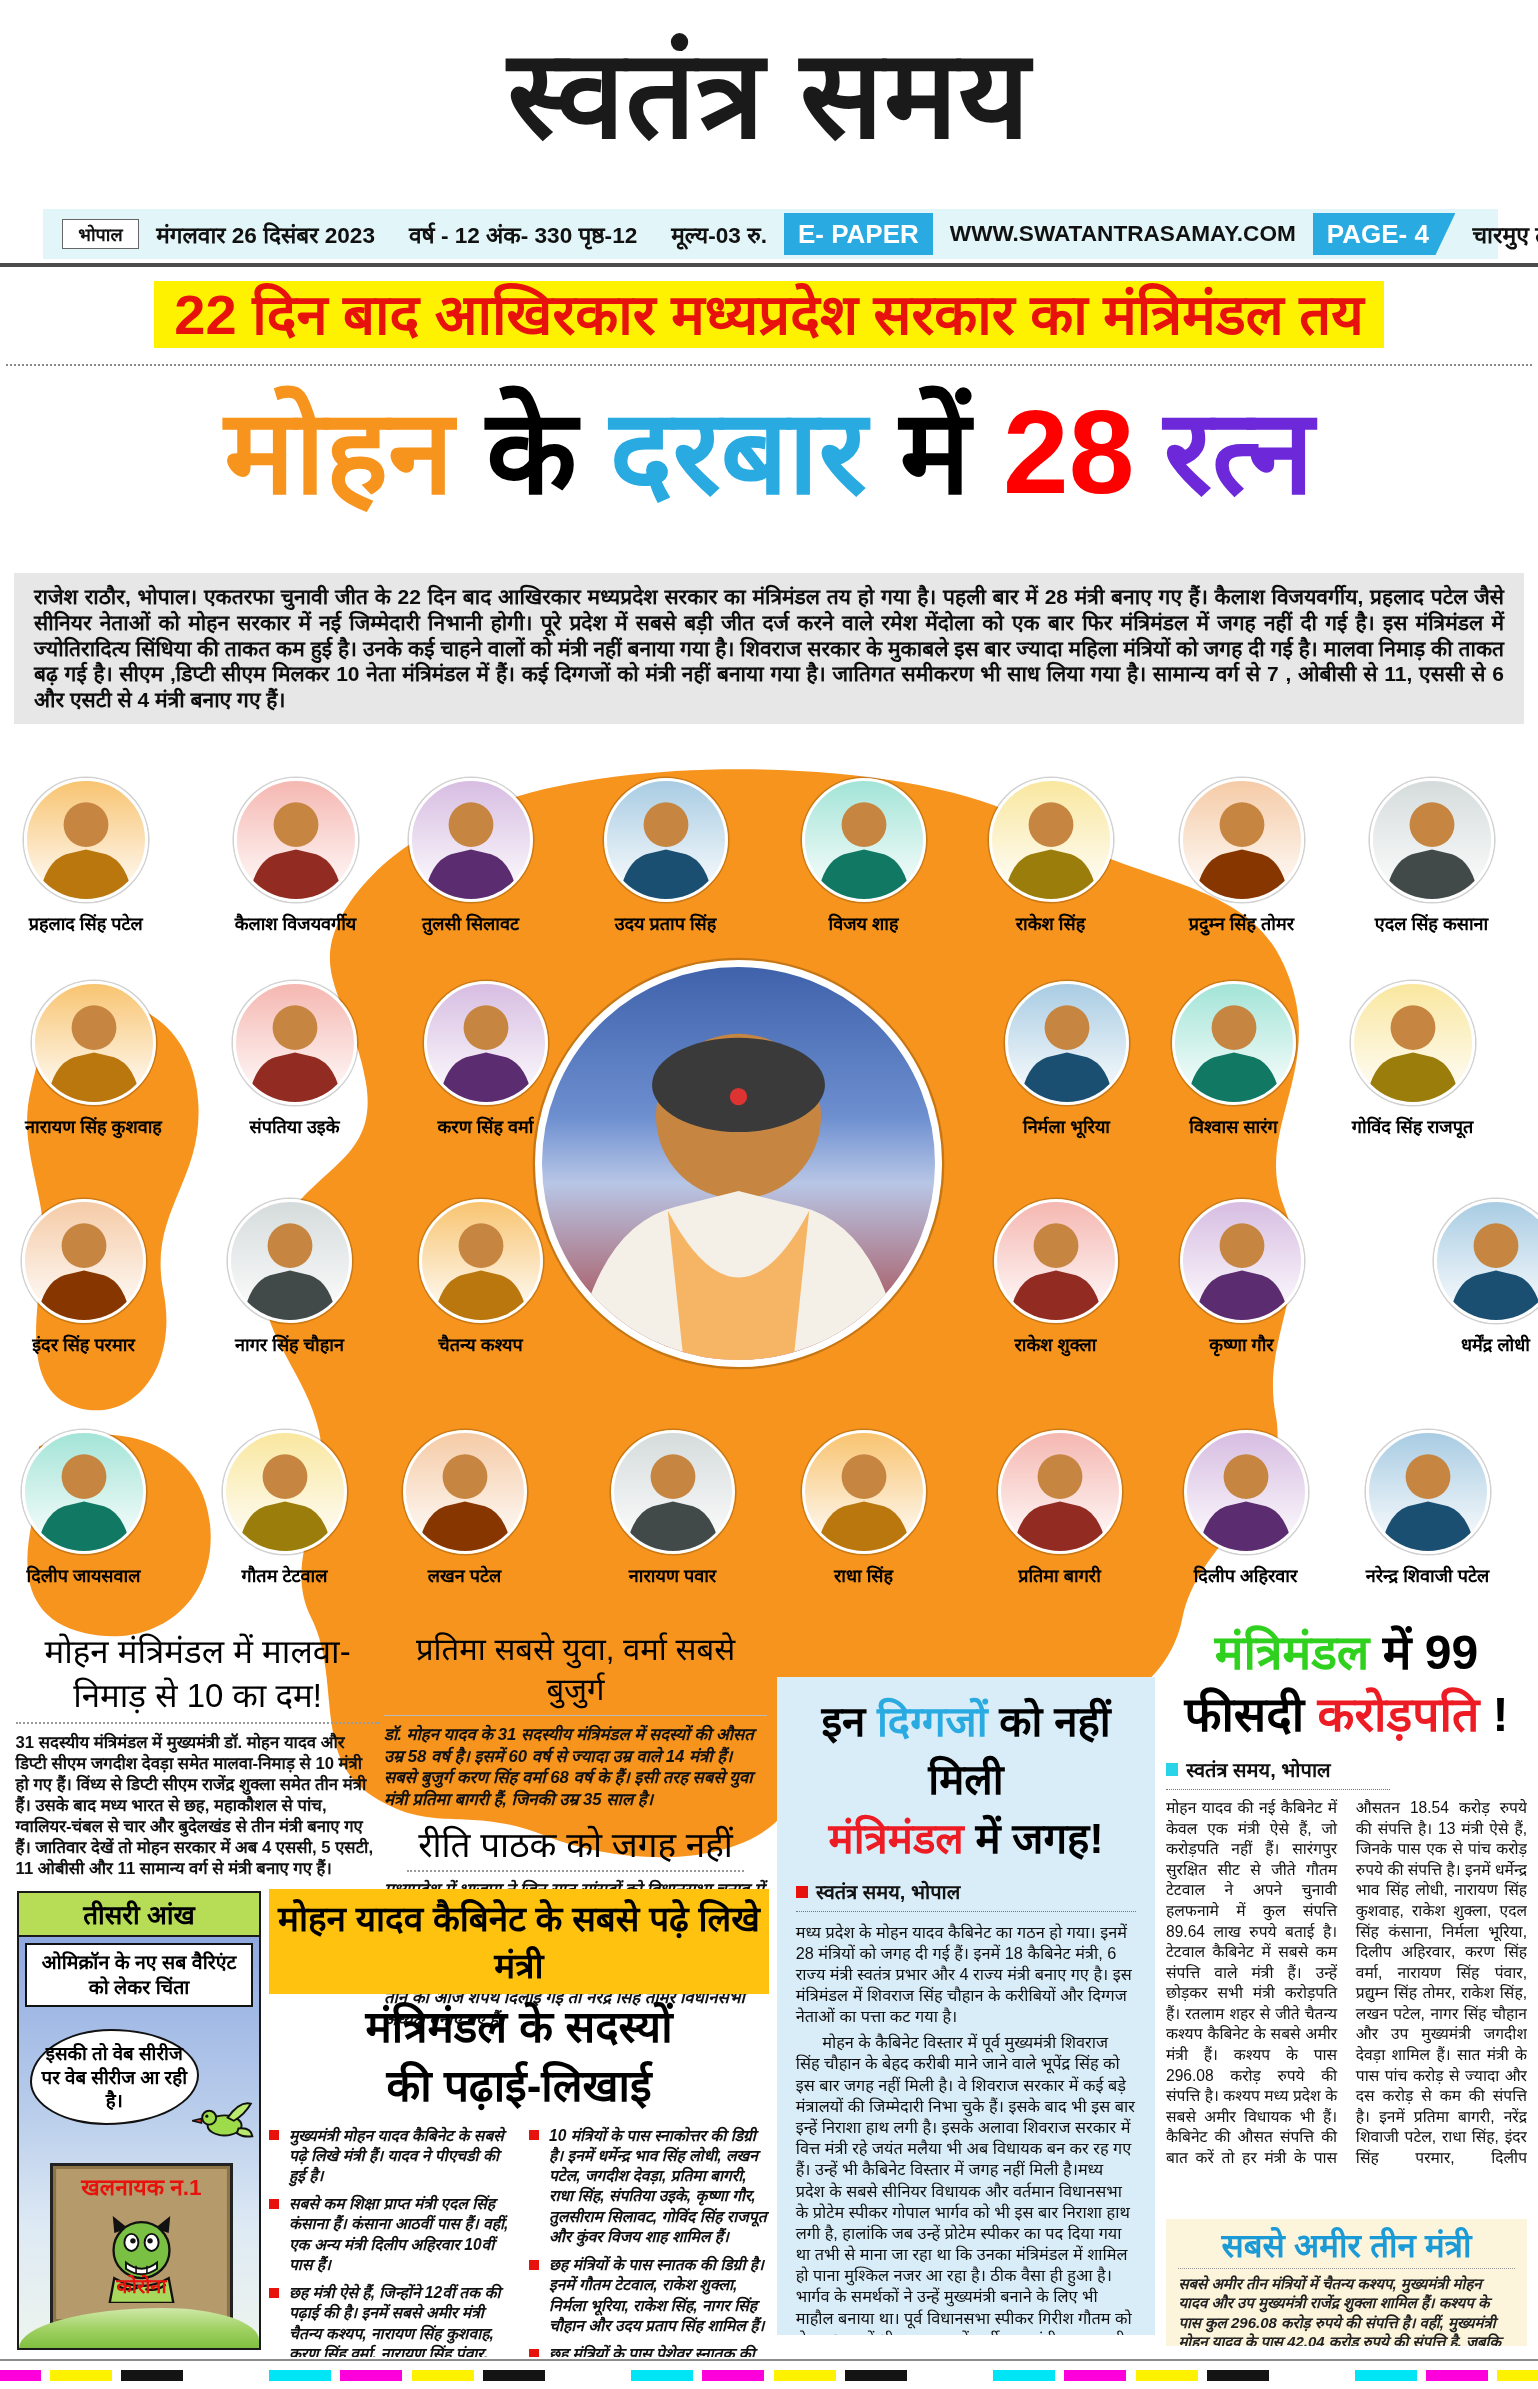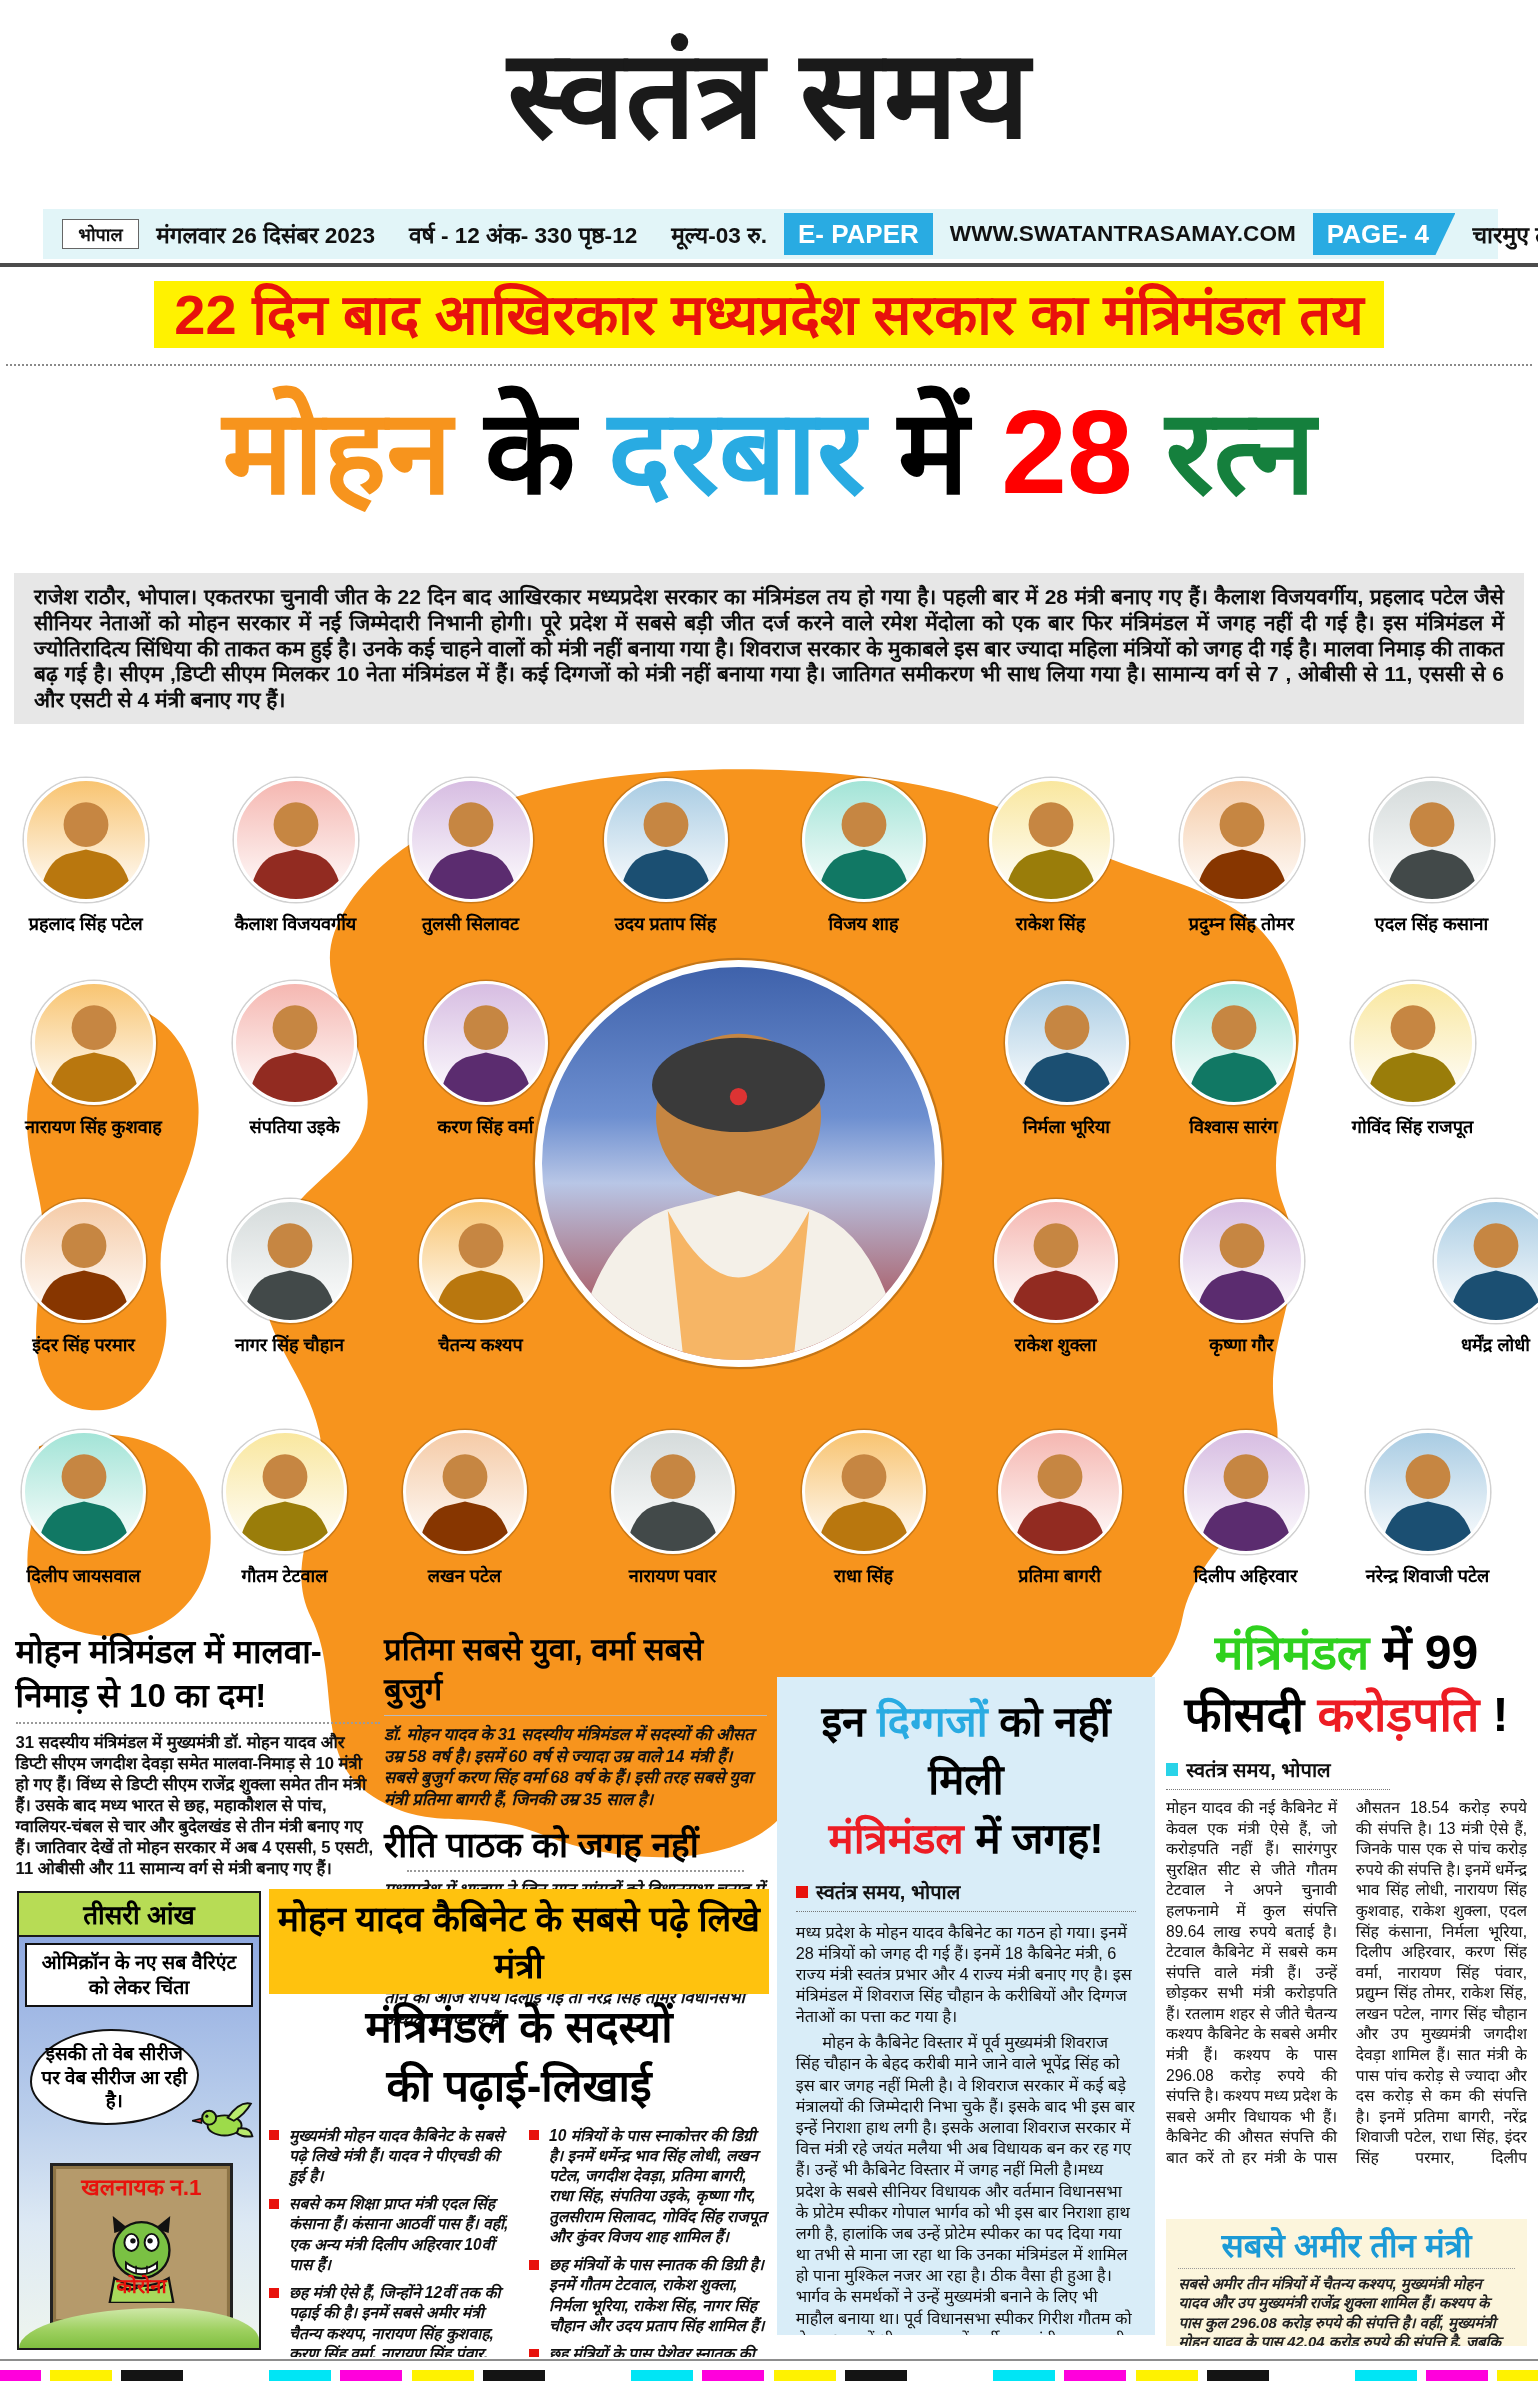--- a/index.html
+++ b/index.html
@@ -45,21 +45,21 @@
     box-shadow:0 0 0 1.6px rgba(0,0,0,.18);overflow:hidden;}
   .avatar-circle svg{display:block;width:100%;height:100%;}
   .avatar-name{margin-top:9.3px;font-size:18px;font-weight:900;color:#000;white-space:nowrap;}
   .center-photo{position:absolute;left:535px;top:198px;width:393px;height:393px;border-radius:50%;
     border:7px solid #fff;box-shadow:0 0 0 2.3px rgba(0,0,0,.2);overflow:hidden;
     background:linear-gradient(180deg,#3f62ab 0%,#6d8fd0 38%,#b8c6e6 55%,#a33030 100%);}
   .center-photo svg{display:block;width:100%;height:100%;}
 
   
   .block{position:absolute;box-sizing:border-box;}
-  .art-title{font-weight:700;color:#000;text-align:left;}
+  .art-title{font-weight:400;color:#000;text-align:center;}
   .dotted-under{border-bottom:2.3px dotted #9a9a9a;}
 
   #malwa{left:15.6px;top:1630px;width:364px;}
   #malwa .art-title{font-size:33px;line-height:1.32;}
   #malwa .body{margin-top:7.8px;font-size:16.7px;font-weight:700;line-height:1.26;text-align:left;color:#111;}
 
   #agecol{left:384px;top:1630px;width:383px;}
   #agecol .t1{font-size:31px;line-height:1.3;border-bottom:1.6px solid #bbb;padding-bottom:4.7px;}
   #agecol .b1{margin-top:7.8px;font-size:16.7px;font-weight:700;font-style:italic;line-height:1.3;color:#111;}
   #agecol .t2{font-size:35px;line-height:1.3;margin-top:11px;}
@@ -141,21 +141,21 @@
     <div class="page-btn">PAGE- 4</div>
     <div class="tagline">चारमुए तो क्या हुआ जीवित कई हजार...</div>
   </div>
   <div class="top-rule"></div>
 
   <div class="kicker">
     <span>22 दिन बाद आखिरकार मध्यप्रदेश सरकार का मंत्रिमंडल तय</span>
   </div>
   <div class="dotted-rule-full"></div>
 
-  <div class="headline"><span style="color: rgb(247, 148, 29);">मोहन</span><span style="color: rgb(0, 0, 0);"> के </span><span style="color: rgb(41, 171, 226);">दरबार</span><span style="color: rgb(0, 0, 0);"> में </span><span style="color: rgb(255, 0, 0);">28</span><span style="color: #15803d;"> रत्न</span></div>
+  <div class="headline"><span style="color: rgb(247, 148, 29);">मोहन</span><span style="color: rgb(0, 0, 0);"> के </span><span style="color: rgb(41, 171, 226);">दरबार</span><span style="color: rgb(0, 0, 0);"> में </span><span style="color: rgb(255, 0, 0);">28</span><span style="color: #6d28d9; font-family: Liberation Serif, serif;"> रत्न</span></div>
 
   <div class="lead">राजेश राठौर, भोपाल। एकतरफा चुनावी जीत के 22 दिन बाद आखिरकार मध्यप्रदेश सरकार का मंत्रिमंडल तय हो गया है। पहली बार में 28 मंत्री बनाए गए हैं। कैलाश विजयवर्गीय, प्रहलाद पटेल जैसे सीनियर नेताओं को मोहन सरकार में नई जिम्मेदारी निभानी होगी। पूरे प्रदेश में सबसे बड़ी जीत दर्ज करने वाले रमेश मेंदोला को एक बार फिर मंत्रिमंडल में जगह नहीं दी गई है। इस मंत्रिमंडल में ज्योतिरादित्य सिंधिया की ताकत कम हुई है। उनके कई चाहने वालों को मंत्री नहीं बनाया गया है। शिवराज सरकार के मुकाबले इस बार ज्यादा महिला मंत्रियों को जगह दी गई है। मालवा निमाड़ की ताकत बढ़ गई है। सीएम ,डिप्टी सीएम मिलकर 10 नेता मंत्रिमंडल में हैं। कई दिग्गजों को मंत्री नहीं बनाया गया है। जातिगत समीकरण भी साध लिया गया है। सामान्य वर्ग से 7 , ओबीसी से 11, एससी से 6 और एसटी से 4 मंत्री बनाए गए हैं।</div>
 
   <div class="grid">
     <svg class="blob-svg" viewBox="0 0 1977 1450">
       <path fill="#f7941d" d="M600 70 C760 -15,1180 -10,1330 80 C1470 160,1600 150,1650 260 C1710 390,1610 470,1650 570 C1690 670,1620 740,1640 840 C1660 950,1540 1000,1520 1100 C1500 1200,1400 1230,1310 1280 C1210 1335,1060 1300,1000 1360 C940 1420,800 1420,700 1380 C600 1340,560 1380,480 1330 C400 1280,440 1180,400 1100 C360 1020,430 950,410 860 C390 770,310 720,350 620 C390 520,490 520,470 410 C450 300,390 270,450 180 C510 95,600 70,600 70 Z"></path>
       <path fill="#f7941d" d="M70 320 C170 280,250 340,255 440 C260 540,190 580,210 680 C230 780,170 850,100 830 C30 810,45 720,55 640 C65 560,20 500,40 420 C55 355,70 320,70 320 Z"></path>
       <path fill="#f7941d" d="M50 880 C160 840,260 880,270 980 C280 1080,200 1140,110 1120 C20 1100,30 1020,45 960 C55 920,50 880,50 880 Z"></path>
     </svg>
     <div id="avatars">

